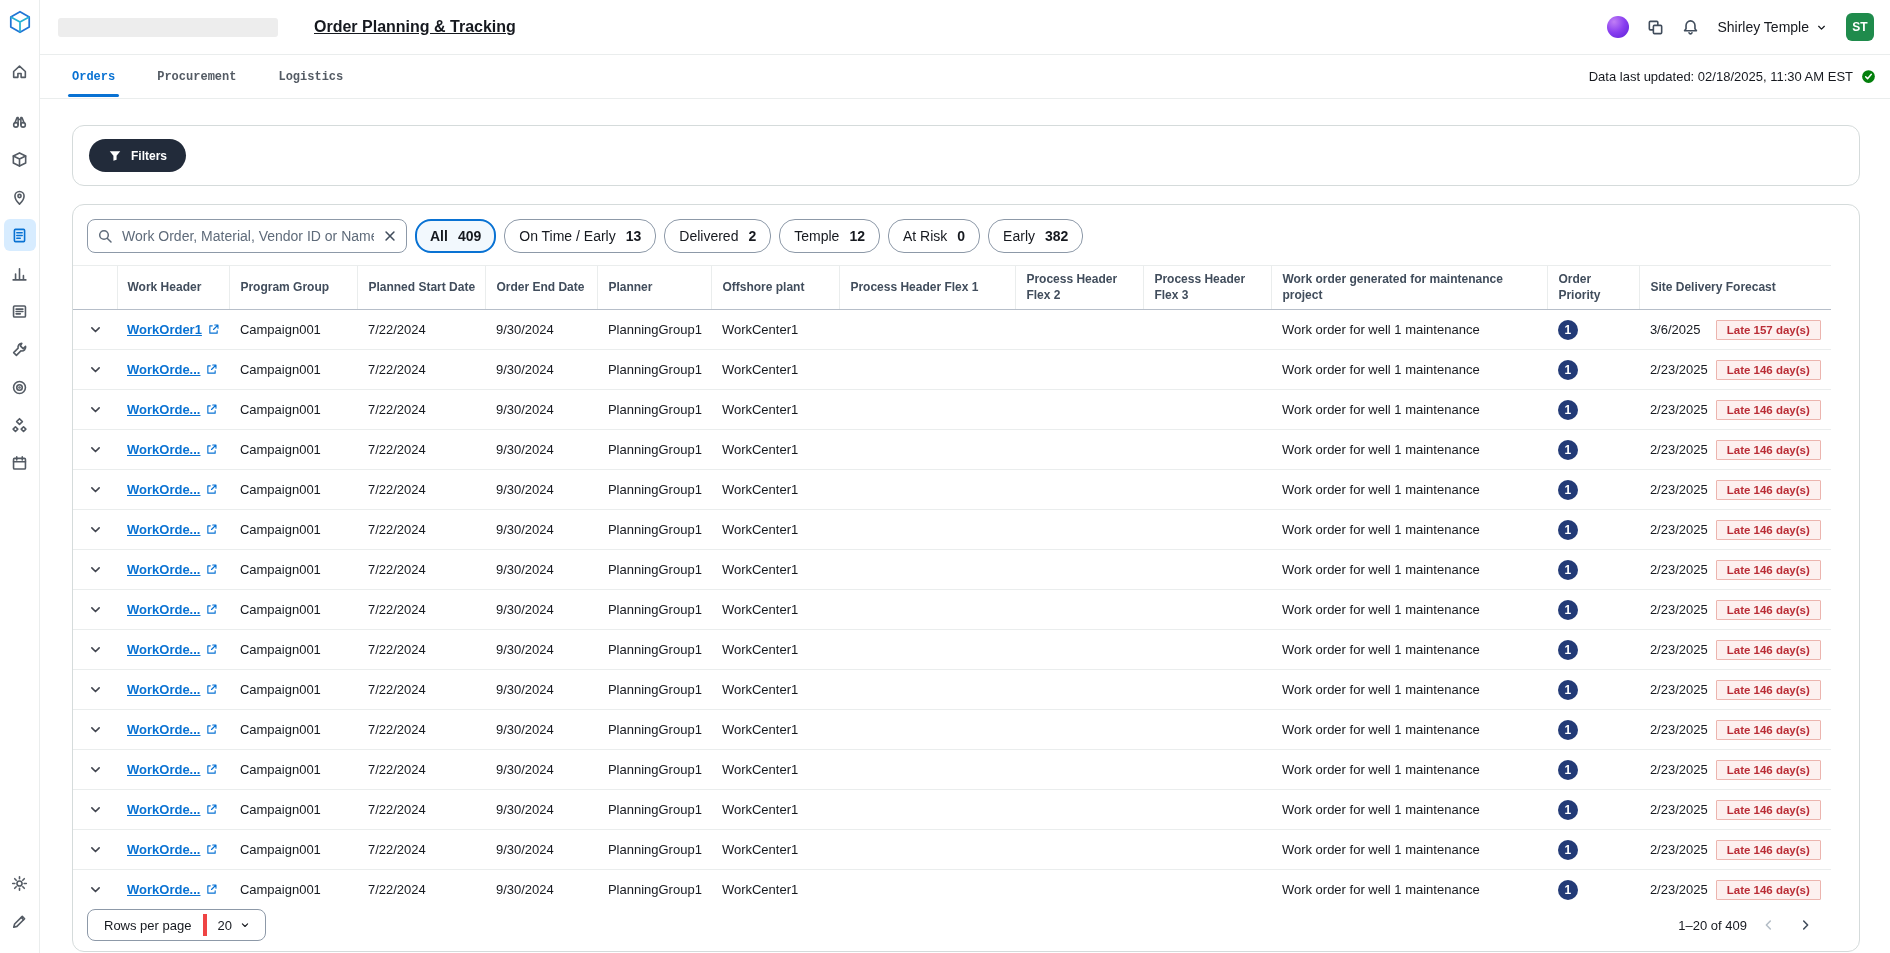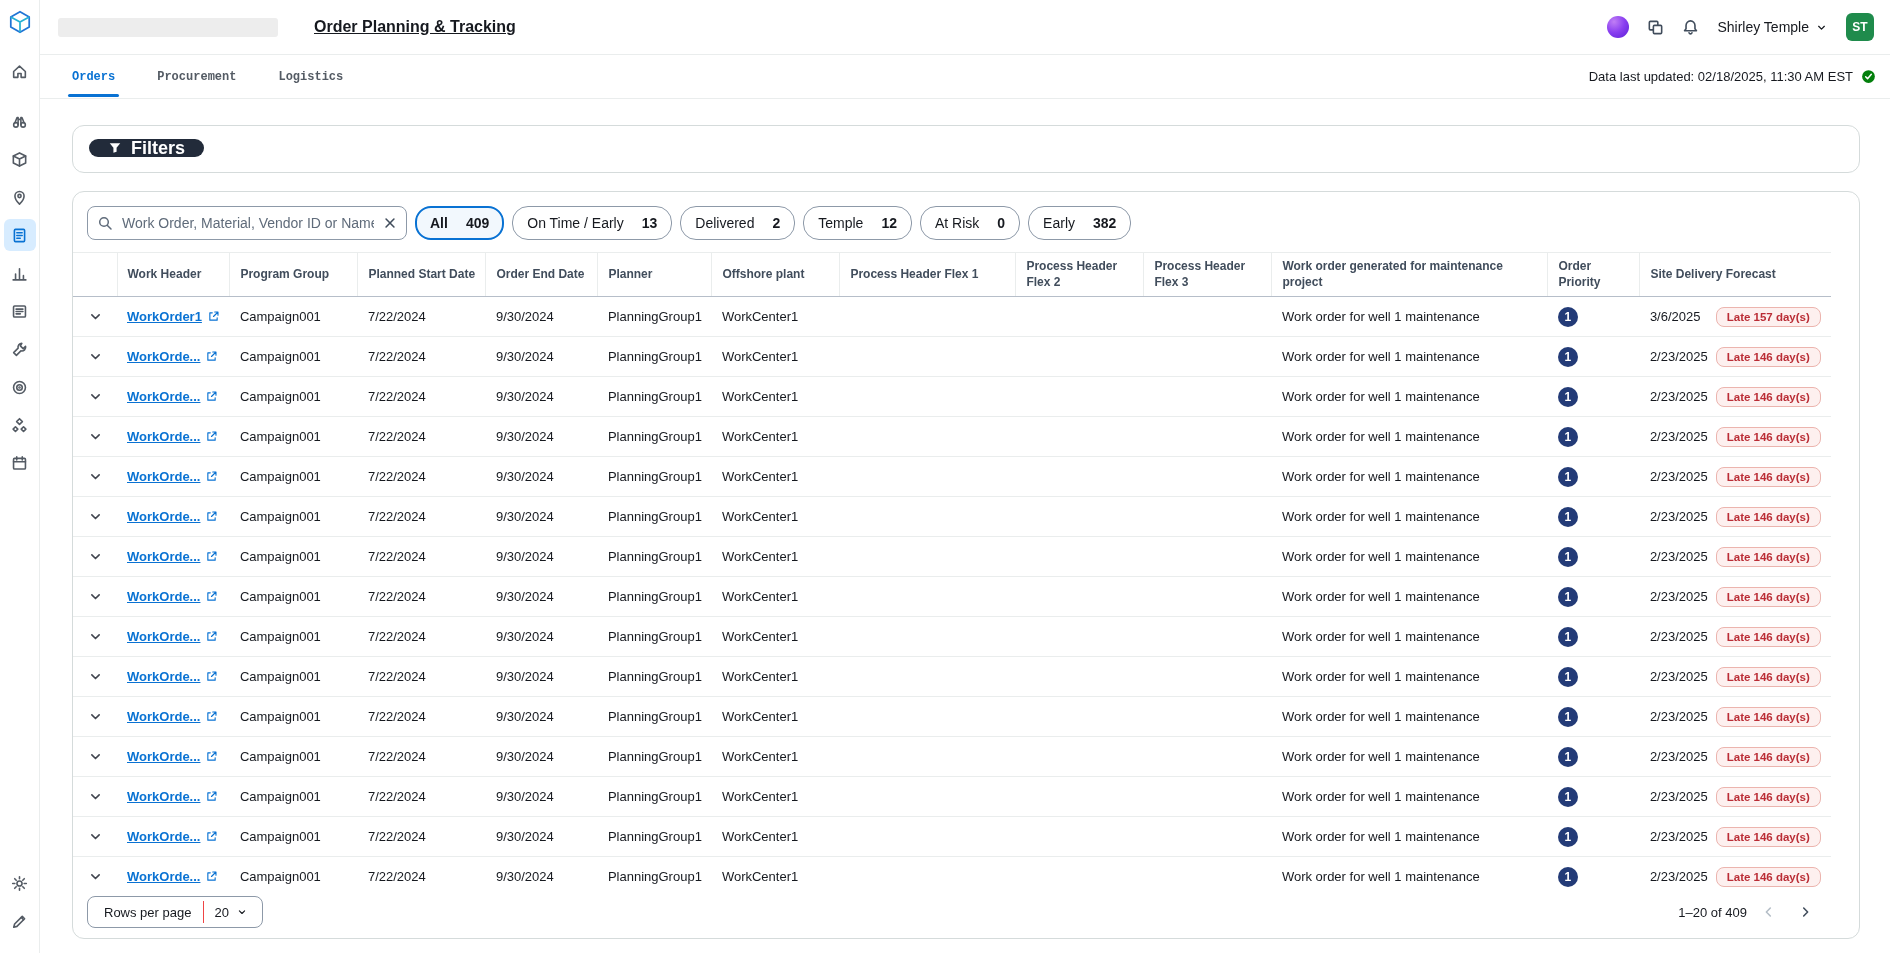--- a/index.html
+++ b/index.html
@@ -45,38 +45,38 @@
   .tab[data-active="true"] { color:#0972d3; }
   .tab[data-active="true"]::after { content:""; position:absolute; left:0; right:0; bottom:0; height:3px;
     background:#0972d3; border-radius:2px; }
   .updated { margin-left:auto; display:flex; align-items:center; gap:8px; font-size:13px; }
   .updated svg { width:15px; height:15px; }
 
   
   .content { flex:1; padding:26px 30px 0 32px; overflow:hidden; }
   .filters-card { border:1px solid #d5dbdb; border-radius:12px; padding:13px 16px; margin-bottom:18px; }
   .filters-btn { display:inline-flex; align-items:center; gap:9px; background:#222b3a; color:#fff; border:none;
-    border-radius:18px; height:18px; padding:0 19px; font-size:18px; font-weight:700; cursor:pointer; font-family:inherit; }
+    border-radius:18px; height:33px; padding:0 19px; font-size:12px; font-weight:700; cursor:pointer; font-family:inherit; }
   .filters-btn svg { width:14px; height:14px; }
 
   .table-card { border:1px solid #d5dbdb; border-radius:12px; height:748px; display:flex; flex-direction:column;
     overflow:hidden; }
 
   
   .toolbar { display:flex; align-items:center; gap:8px; padding:14px 14px 12px; flex:0 0 auto; }
   .searchbox { position:relative; width:320px; flex:0 0 320px; }
   .searchbox input { width:100%; height:34px; border:1px solid #8d99a8; border-radius:8px;
     padding:0 32px 0 34px; font-size:14px; color:#16191f; font-family:inherit; outline:none; }
   .searchbox input::placeholder { color:#5f6b7a; }
   .search-glass { position:absolute; left:10px; top:9px; color:#5f6b7a; pointer-events:none; }
   .search-glass svg { width:16px; height:16px; }
   .clear-btn { position:absolute; right:5px; top:5px; width:24px; height:24px; border:none; background:none;
     color:#414d5c; display:flex; align-items:center; justify-content:center; cursor:pointer; }
   .clear-btn svg { width:14px; height:14px; stroke-width:1.8; }
-  .chip { display:inline-flex; align-items:center; gap:18px; height:34px; padding:0 14px;
+  .chip { display:inline-flex; align-items:center; gap:10px; height:34px; padding:0 14px;
     border:1px solid #8d99a8; border-radius:16px; background:#fff; font-size:14px; color:#16191f;
     cursor:pointer; font-family:inherit; white-space:nowrap; }
   .chip .count { font-weight:700; }
   .chip[data-active="true"] { border:2px solid #0972d3; background:#f2f8fd; font-weight:700; padding:0 13px; }
 
   
   .table-wrap { flex:1 1 auto; overflow:hidden; }
   table { border-collapse:collapse; table-layout:fixed; }
   thead th { font-weight:700; color:#414d5c; font-size:12px; text-align:left; padding:6px 10px;
     border-bottom:1px solid #b6bec9; border-top:1px solid #eaeded; line-height:1.3; vertical-align:middle; }
@@ -87,28 +87,28 @@
   .expand-btn { border:none; background:none; color:#424650; cursor:pointer; display:inline-flex;
     align-items:center; justify-content:center; width:24px; height:24px; }
   .expand-btn svg { width:13px; height:13px; stroke-width:2; }
   .wo-link { color:#0972d3; font-weight:700; text-decoration:underline; display:inline-flex;
     align-items:center; gap:5px; }
   .wo-link svg { width:13px; height:13px; stroke-width:1.4; }
   .prio { display:inline-flex; align-items:center; justify-content:center; min-width:20px; height:20px;
     padding:0 6px; border-radius:10px; background:#233b77; color:#fff; font-size:12px; font-weight:700; }
   .forecast { display:flex; align-items:center; justify-content:space-between; gap:8px; }
   .late { background:#fdf0ef; border:1px solid #ecb4ae; color:#ba2d36; font-size:11.5px; font-weight:700;
-    padding:3px 10px; border-radius:8px; white-space:nowrap; }
+    padding:3px 10px; border-radius:1px; white-space:nowrap; }
 
   
   .table-footer { flex:0 0 auto; display:flex; align-items:center; padding:8px 40px 10px 14px; }
   .rpp { display:flex; align-items:center; height:32px; border:1px solid #8d99a8; border-radius:8px;
     background:#fff; font-size:13px; color:#16191f; cursor:pointer; font-family:inherit; padding:4px; overflow:hidden; }
   .rpp-label { padding:0 12px; }
-  .rpp-value { display:flex; align-items:center; gap:7px; padding:0 10px; border-left:1px solid #ef4444; height:100%;text-align:right; }
+  .rpp-value { display:flex; align-items:center; gap:7px; padding:0 10px; border-left:4px solid #ef4444; height:100%;text-align:right; }
   .rpp-value svg { width:12px; height:12px; }
   .pager { margin-left:auto; display:flex; align-items:center; gap:8px; }
   .range { font-size:13px; }
   .page-btn { width:28px; height:28px; border:none; background:none; color:#414d5c; cursor:pointer;
     display:flex; align-items:center; justify-content:center; }
   .page-btn svg { width:14px; height:14px; stroke-width:1.8; }
   .page-btn[disabled] { color:#b4bdc6; cursor:default; }
 </style>
 </head>
 <body>

